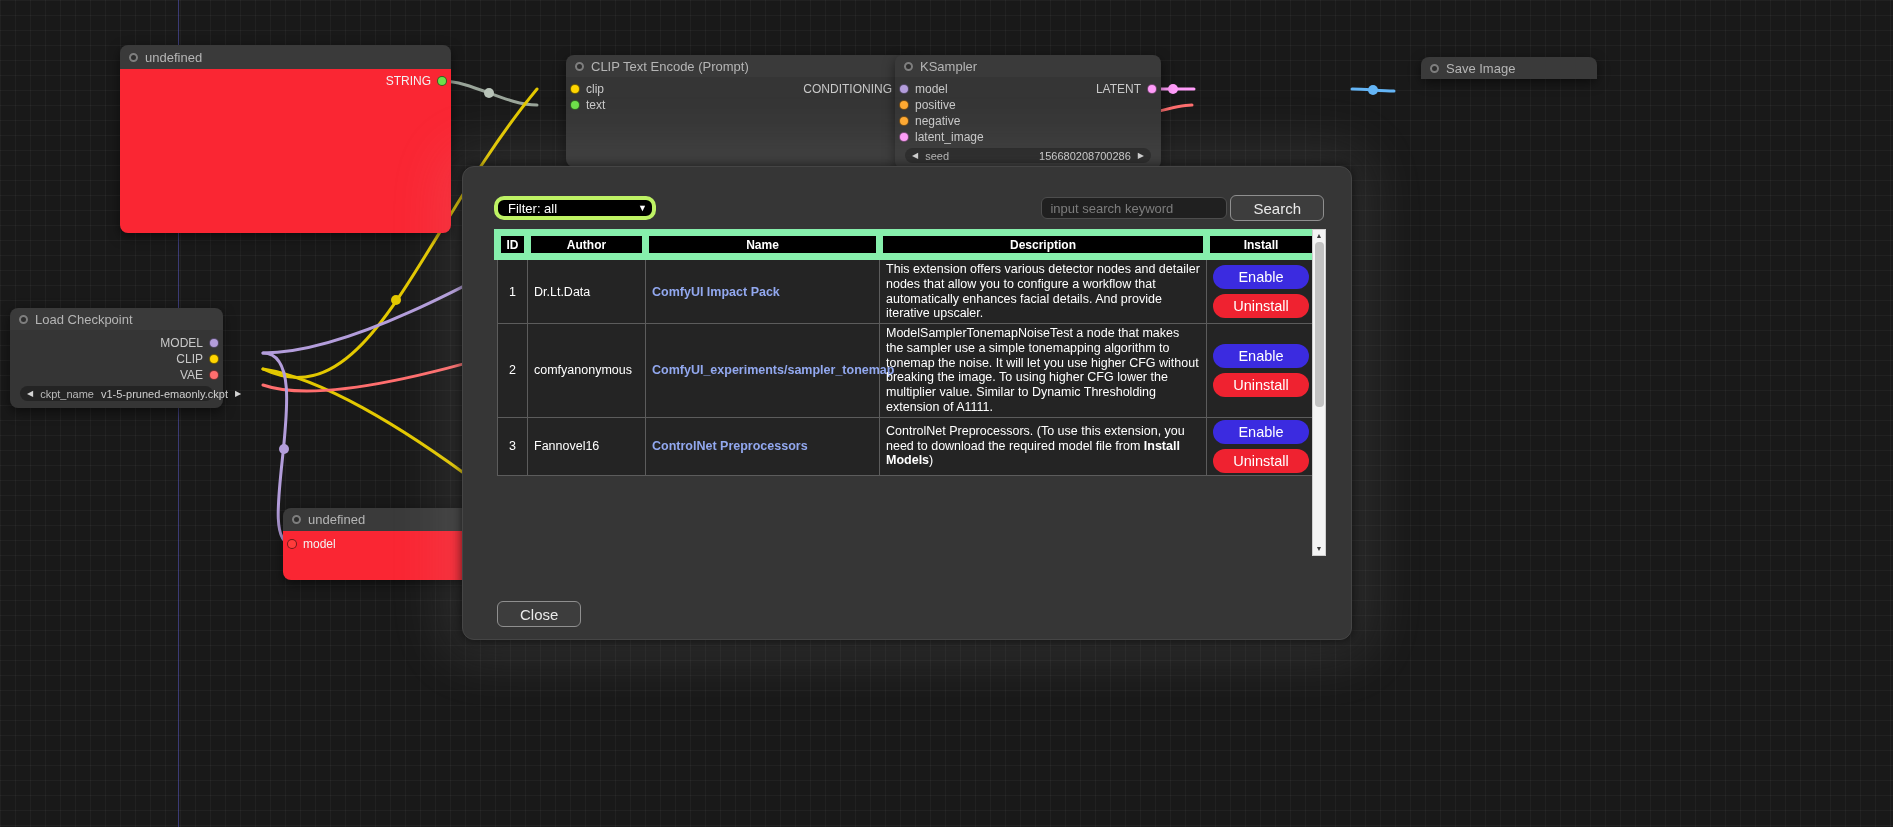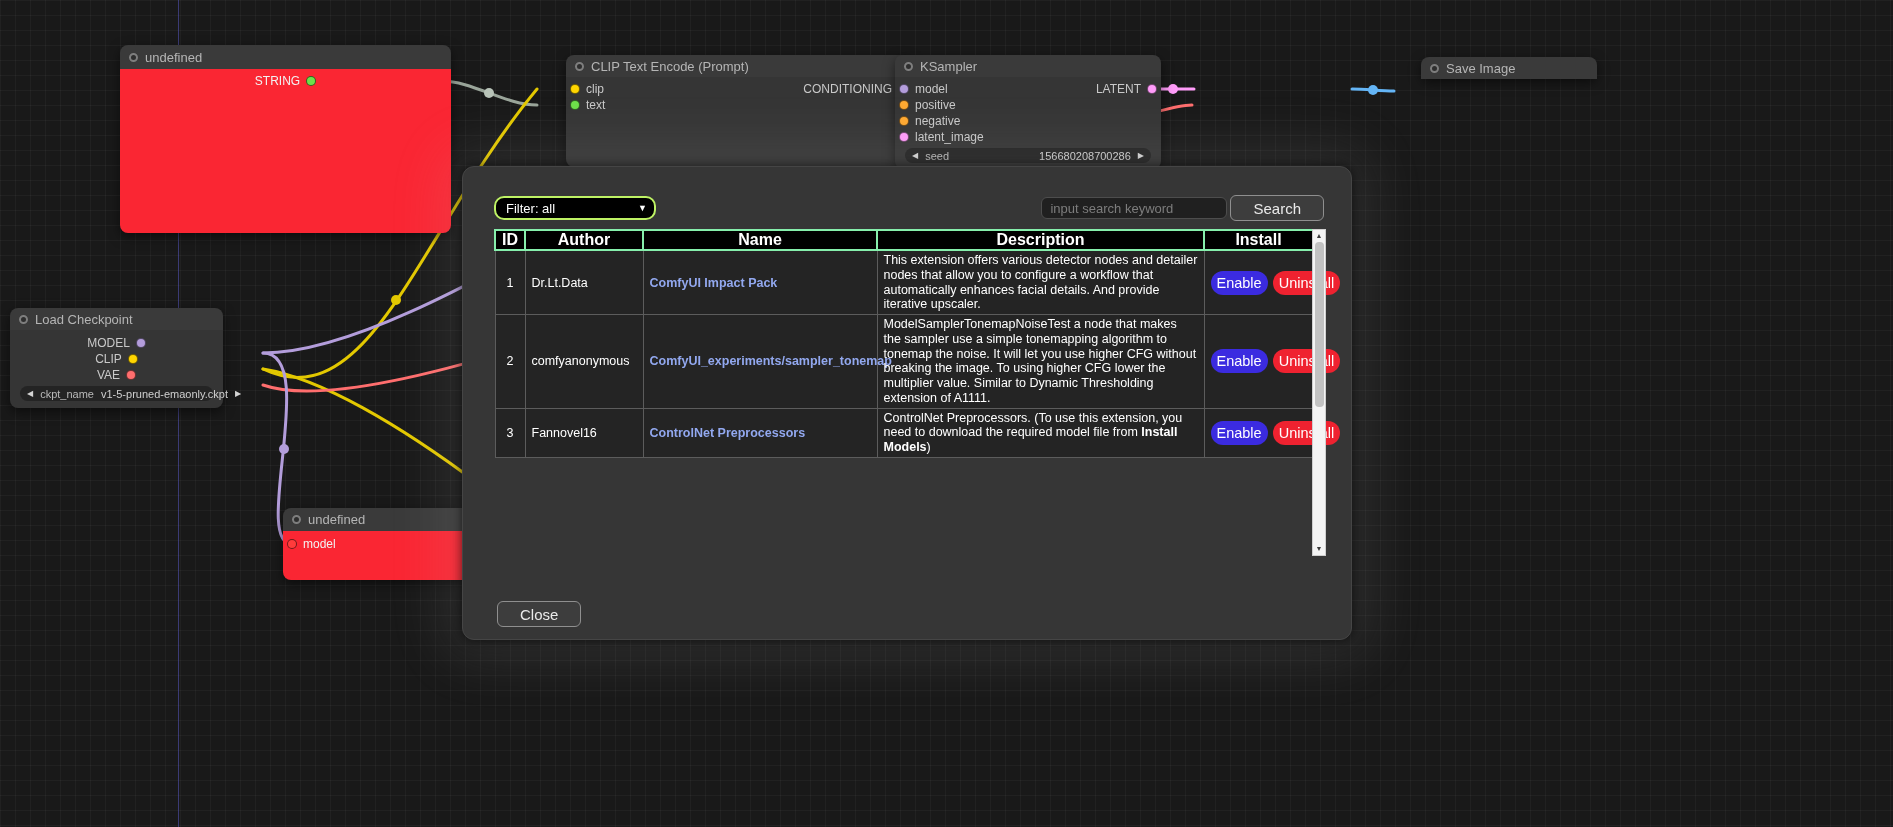--- a/index.html
+++ b/index.html
@@ -19,21 +19,21 @@
 
   
   .node{position:absolute;z-index:2;border-radius:8px;box-shadow:0 4px 12px rgba(0,0,0,0.5);}
   .node-header{height:22px;background:#3a3a3a;border-radius:8px 8px 0 0;display:flex;align-items:center;gap:7px;padding:0 9px;color:#b5b5b5;font-size:13px;white-space:nowrap;overflow:hidden;}
   .collapse-dot{width:9px;height:9px;border-radius:50%;border:2px solid #7e7e7e;background:#2e2e2e;box-sizing:border-box;flex:none;}
   .node-body{background:#353535;border-radius:0 0 8px 8px;padding:4px 0 7px;box-sizing:border-box;}
   .node-body.red{background:#fa2633;}
   .node-body.red .port-row{color:#f2f2f2;}
   .port-row{height:16px;display:flex;align-items:center;padding:0 4px;color:#c9c9c9;font-size:12px;}
   .port-row.split{justify-content:space-between;}
-  .port-row.out{justify-content:center;}
+  .port-row.out{justify-content:flex-end;}
   .grp{display:flex;align-items:center;gap:6px;}
   .dot{width:10px;height:10px;border-radius:50%;box-sizing:border-box;border:1px solid rgba(0,0,0,0.55);flex:none;}
   .dot.c-string{background:#6ee04a}
   .dot.c-clip{background:#ffd500}
   .dot.c-cond{background:#ffa931}
   .dot.c-model{background:#b39ddb}
   .dot.c-latent{background:#ff9cf9}
   .dot.c-vae{background:#ff6e6e}
   .dot.c-image{background:#64b5f6}
   .dot.c-red{background:#ff3b3b}
@@ -45,38 +45,38 @@
   
   .dialog{
     position:absolute;left:462px;top:166px;width:890px;height:474px;z-index:10;
     background:#363636;border:1px solid #454545;border-radius:12px;box-sizing:border-box;
     padding:28px 27px 0 31px;
     box-shadow:0 0 12px rgba(0,0,0,0.65), 0 0 55px 20px rgba(195,195,195,0.12);
   }
   .dlg-toolbar{display:flex;justify-content:space-between;align-items:center;height:26px;}
   .select-wrap{position:relative;width:162px;}
   .select-wrap select{
-    width:100%;height:24px;background:#000;color:#fff;border:2px solid #bef264;border-radius:10px;
+    width:100%;height:24px;background:#000;color:#fff;border:4px solid #bef264;border-radius:10px;
     padding:0 24px 0 10px;font-size:13px;font-family:inherit;appearance:none;-webkit-appearance:none;
   }
   .select-wrap .caret{position:absolute;right:9px;top:7px;font-size:9px;color:#fff;pointer-events:none;}
   .search-group{display:flex;align-items:center;gap:3px;}
   input.search{width:186px;height:22px;background:#202020;border:1px solid #4d4d4d;border-radius:6px;color:#ccc;padding:0 8px;font-size:13px;font-family:inherit;box-sizing:border-box;}
   input.search::placeholder{color:#7d7d7d;}
   .gray-btn{background:#3d3d3d;border:1px solid #8f8f8f;border-radius:6px;color:#eaeaea;font-size:15px;height:26px;padding:0 22px;font-family:inherit;cursor:pointer;}
 
   .table-zone{position:relative;margin-top:8px;height:327px;}
   table.ext{border-collapse:collapse;table-layout:fixed;width:818px;color:#fff;font-size:12.5px;}
-  table.ext th{background:#000;border:2px solid #86efac;font-size:16px;font-weight:bold;height:17px;padding:0 2px;color:#fff;}
+  table.ext th{background:#000;border:7px solid #86efac;font-size:12px;font-weight:bold;height:17px;padding:0 2px;color:#fff;}
   table.ext td{border:1px solid #5c5c5c;background:#242424;padding:2px 6px;vertical-align:middle;}
   td.cid{text-align:center;}
   td.cname a{color:#92a8ef;font-weight:bold;text-decoration:none;white-space:nowrap;}
   td.cdesc{line-height:1.18;padding:3px 6px;margin-left:42px;}
   td.cinstall{padding:3px 2px;}
-  .btn-stack{display:flex;flex-direction:row;align-items:center;gap:5px;}
+  .btn-stack{display:flex;flex-direction:column;align-items:center;gap:5px;}
   .pill-btn{width:96px;height:24px;border:none;border-radius:13px;color:#fff;font-size:14.5px;font-family:inherit;cursor:pointer;line-height:22px;}
   .enable-btn{background:#3b2be0;}
   .uninstall-btn{background:#ef2230;}
 
   .scrollbar{position:absolute;left:818px;top:0;width:14px;height:327px;background:#f4f4f4;border:1px solid #cfcfcf;box-sizing:border-box;display:flex;flex-direction:column;align-items:center;}
   .sb-arrow{height:12px;font-size:7px;color:#3c3c3c;line-height:12px;flex:none;cursor:pointer;}
   .sb-thumb{width:9px;height:165px;background:#c2c2c2;border-radius:4px;flex:none;margin-bottom:auto;cursor:pointer;}
 
   .close-btn{position:absolute;left:34px;bottom:12px;}
 </style>

